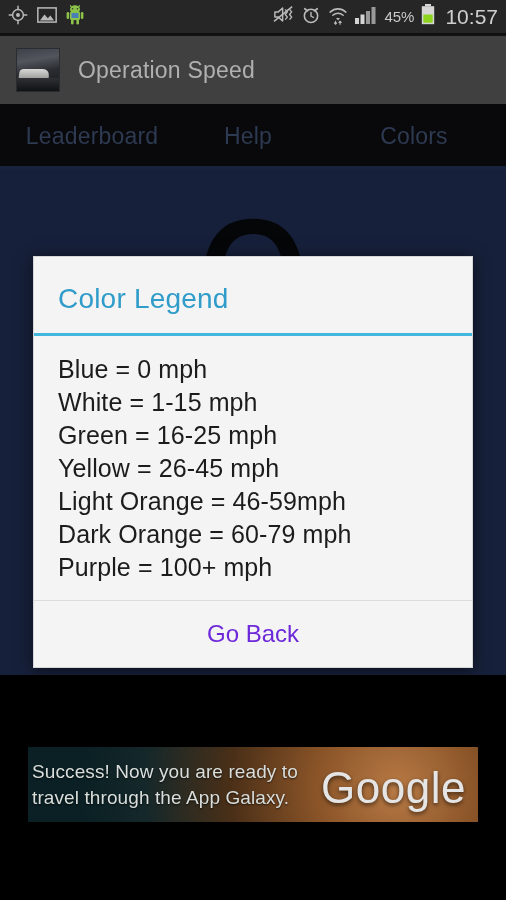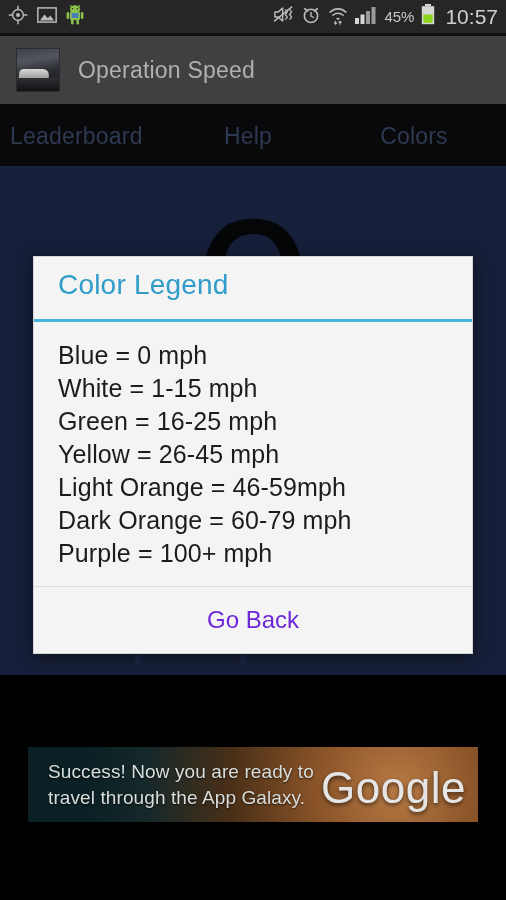--- a/index.html
+++ b/index.html
@@ -64,21 +64,21 @@
   
   .tabbar {
     position:absolute; top:104px; left:0; width:506px; height:65px;
     background:#09090b;
     display:flex; align-items:center;
   }
   .tab {
     color:#2d3a52; font-size:23px; text-align:center;
     letter-spacing:0.2px; white-space:nowrap;
   }
-  .tab-1 { flex:0 0 174px; text-align:left; padding-left:10px; }
+  .tab-1 { flex:0 0 174px; text-align:center; padding-left:10px; }
   .tab-2 { flex:0 0 148px; }
   .tab-3 { flex:1 1 auto; }
   .tab-underline {
     position:absolute; bottom:0; left:0; width:506px; height:3px;
     background:#16233a;
   }
 
   
   .content {
     position:absolute; top:169px; left:0; width:506px; height:506px;
@@ -99,21 +99,21 @@
 
   
   .dialog {
     position:absolute; top:256px; left:33px;
     width:440px;
     background:#f4f4f4;
     border:1px solid #d6d6d6;
     box-shadow:0 2px 14px rgba(0,0,0,0.55);
     z-index:20;
   }
-  .dialog-title-wrap { padding:12px 24px 18px 24px; }
+  .dialog-title-wrap { padding:26px 24px 18px 24px; }
   .dialog-title {
     color:#2f9cc9; font-size:28px; letter-spacing:0.2px;
   }
   .dialog-title-divider { height:3px; background:#43b6dd; }
   .dialog-body { padding:17px 24px 16px 24px; }
   .legend-line {
     color:#1c1c1c; font-size:25px; line-height:1.32;
     white-space:nowrap; letter-spacing:0.1px;
   }
   .dialog-btn-divider { height:1px; background:#dcdcdc; }
@@ -135,21 +135,21 @@
     overflow:hidden;
     background:#0c2226;
   }
   .ad-bg {
     position:absolute; inset:0;
     background:
       radial-gradient(circle at 82% 55%, #b87a45 0%, #8a5428 22%, #4a2f17 45%, rgba(22,40,42,0.9) 68%, rgba(10,32,36,1) 85%),
       linear-gradient(to right,#0a2226 0%,#0d2a2d 55%,#1a2b24 100%);
   }
   .ad-text {
-    position:absolute; left:20px; top:12px;
+    position:absolute; left:4px; top:12px;
     color:#d9dedc; font-size:19px; line-height:1.35;
     text-shadow:0 1px 2px rgba(0,0,0,0.7);
     letter-spacing:0.1px;
   }
   .ad-logo {
     position:absolute; right:12px; top:16px;
     color:#e5e5e5; font-size:44px;
     font-family:Liberation Sans, sans-serif;
     text-shadow:0 2px 4px rgba(0,0,0,0.6);
     letter-spacing:0.5px;

